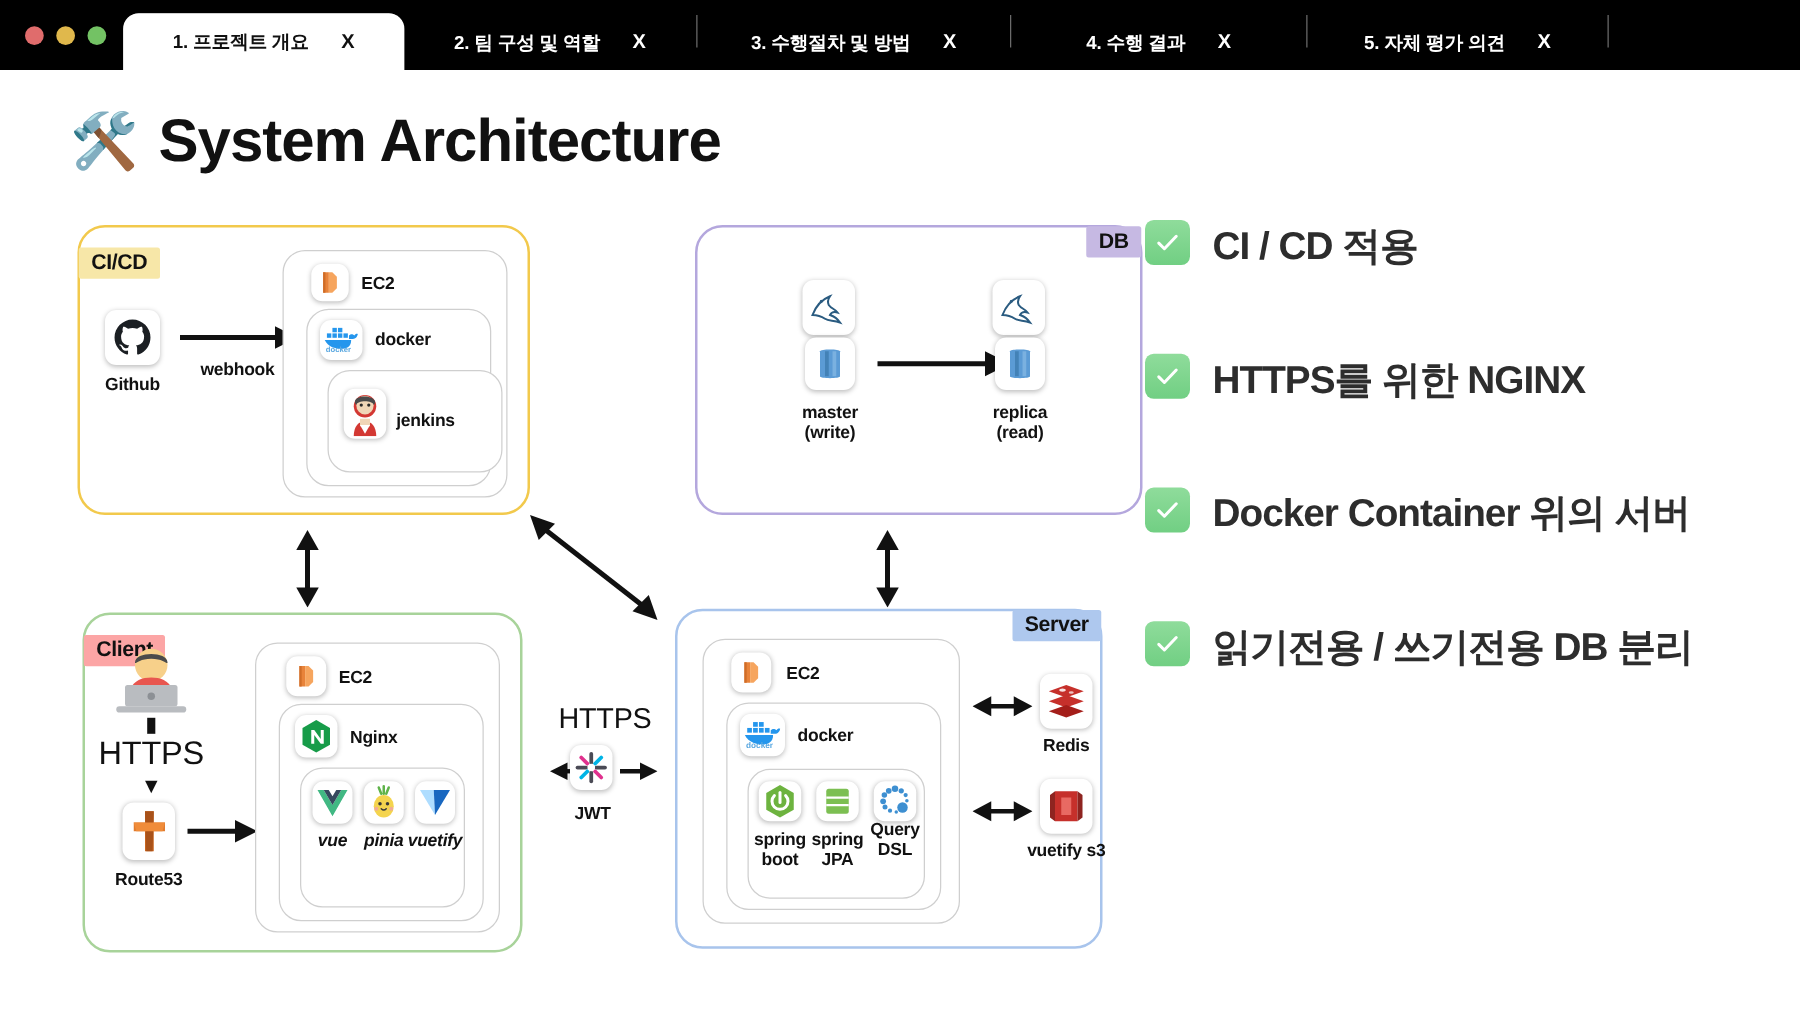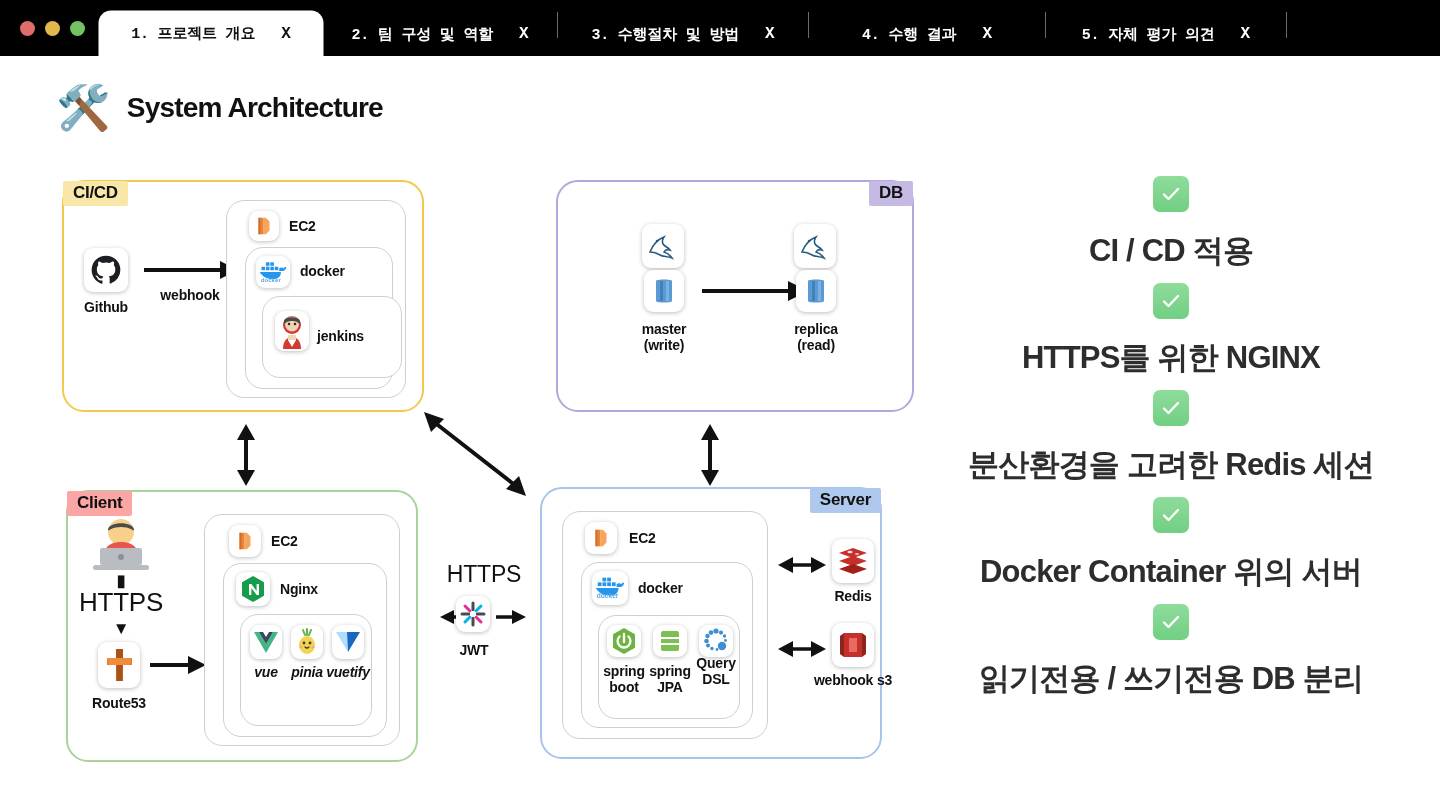--- a/index.html
+++ b/index.html
@@ -19,21 +19,21 @@
   }
   .traffic {
     display: flex; align-items: center; gap: 10px;
     padding: 0 14px 0 20px; height: 56px;
   }
   .dot { width: 15px; height: 15px; border-radius: 50%; }
   .dot.red    { background: #e06c6c; }
   .dot.yellow { background: #e0b84c; }
   .dot.green  { background: #73c264; }
 
-  .tabs { display: flex; align-items: flex-end; height: 56px; font-family: Liberation Mono, monospace; }
+  .tabs { display: flex; align-items: flex-end; height: 56px; }
   .tab {
     position: relative;
     display: flex; align-items: center; justify-content: center;
     gap: 26px;
     height: 44px;
     padding: 0 22px;
     color: #ffffff;
     font-size: 15px; font-weight: 700;
     white-space: nowrap;
   }
@@ -51,40 +51,40 @@
     align-self: center; margin-bottom: 6px;
   }
 
   
   .title-row {
     position: absolute; left: 56px; top: 86px;
     display: flex; align-items: center; gap: 16px;
   }
   .title-emoji { font-size: 44px; line-height: 1; }
   .title-text {
-    font-size: 28px; font-weight: 800; color: #111111;
+    font-size: 48px; font-weight: 800; color: #111111;
     letter-spacing: -0.8px;
   }
 
   
   .canvas { position: absolute; left: 0; top: 0; width: 1440px; height: 810px; }
 
   .zone {
     position: absolute;
     border: 2.5px solid #cccccc;
     border-radius: 22px;
     background: #ffffff;
   }
   .zone-chip {
     position: absolute; top: -1px;
     padding: 2px 10px 3px;
     font-size: 17px; font-weight: 800; color: #111111;
     letter-spacing: -0.3px;
   }
-  .chip-left  { left: -1px; border-radius: 2px; }
+  .chip-left  { left: -1px; border-radius: 2px; margin-top: 17px; }
   .chip-right { right: -1px; border-radius: 2px; }
 
   
   #zone-cicd   { left: 62px;  top: 180px; width: 362px; height: 232px; border-color: #f2c94c; }
   #zone-cicd  .zone-chip { background: #f7e7a8; }
   #zone-db     { left: 556px; top: 180px; width: 358px; height: 232px; border-color: #b4a7dd; }
   #zone-db    .zone-chip { background: #c6b9e3; }
   #zone-client { left: 66px;  top: 490px; width: 352px; height: 272px; border-color: #a8d39a; }
   #zone-client .zone-chip { background: #fca5a5; }
   #zone-server { left: 540px; top: 487px; width: 342px; height: 272px; border-color: #a8c4ec; }
@@ -113,22 +113,22 @@
     white-space: nowrap; letter-spacing: -0.2px;
     line-height: 1.12; text-align: center;
   }
 
   
   .arrow { position: absolute; }
 
   
   .checklist { position: absolute; left: 916px; top: 176px; width: 510px; }
   .check-item {
-    display: flex; align-items: center; gap: 18px;
-    height: 58px; margin-bottom: 49px; flex-direction: column;
+    display: flex; gap: 18px;
+    height: 58px; margin-bottom: 49px;
   }
   .check-box {
     width: 36px; height: 36px; flex: 0 0 36px;
     border-radius: 7px;
     background: linear-gradient(#8fdc9b, #71cf83);
     display: flex; align-items: center; justify-content: center;
   }
   .check-box svg { display: block; }
   .check-text {
     font-size: 31px; font-weight: 800; color: #2d2d2d;
@@ -520,21 +520,21 @@
       <polygon points="48,12 33,4 33,20" fill="#111"></polygon>
     </svg>
     <div class="tile" style="left:290px; top:134px; width:42px; height:44px;">
       <svg width="30" height="32" viewBox="0 0 30 32">
         <path d="M6 4h18v24H6z" fill="#c6302b"></path>
         <path d="M2 7l4-3v24l-4-3z" fill="#8e2420"></path>
         <path d="M28 7l-4-3v24l4-3z" fill="#8e2420"></path>
         <rect x="11" y="9" width="8" height="14" fill="#e86a63"></rect>
       </svg>
     </div>
-    <div class="lbl" style="left:268px; top:184px; width:86px;">webhook s3</div>
+    <div class="lbl" style="left:268px; top:184px; width:86px;">vuetify s3</div>
   </div>
 </div>
 
 <div class="checklist">
   <div class="check-item">
     <span class="check-box">
       <svg width="22" height="22" viewBox="0 0 22 22">
           <path d="M4 11.5l4.5 4.5L18 6" stroke="#ffffff" stroke-width="2.4" fill="none" stroke-linecap="round" stroke-linejoin="round"></path>
         </svg>
     </span>
@@ -547,28 +547,20 @@
         </svg>
     </span>
     <span class="check-text">HTTPS를 위한 NGINX</span>
   </div>
   <div class="check-item">
     <span class="check-box">
       <svg width="22" height="22" viewBox="0 0 22 22">
           <path d="M4 11.5l4.5 4.5L18 6" stroke="#ffffff" stroke-width="2.4" fill="none" stroke-linecap="round" stroke-linejoin="round"></path>
         </svg>
     </span>
-    <span class="check-text">분산환경을 고려한 Redis 세션</span>
-  </div>
-  <div class="check-item">
-    <span class="check-box">
-      <svg width="22" height="22" viewBox="0 0 22 22">
-          <path d="M4 11.5l4.5 4.5L18 6" stroke="#ffffff" stroke-width="2.4" fill="none" stroke-linecap="round" stroke-linejoin="round"></path>
-        </svg>
-    </span>
     <span class="check-text">Docker Container 위의 서버</span>
   </div>
   <div class="check-item">
     <span class="check-box">
       <svg width="22" height="22" viewBox="0 0 22 22">
           <path d="M4 11.5l4.5 4.5L18 6" stroke="#ffffff" stroke-width="2.4" fill="none" stroke-linecap="round" stroke-linejoin="round"></path>
         </svg>
     </span>
     <span class="check-text">읽기전용 / 쓰기전용 DB 분리</span>
   </div>

